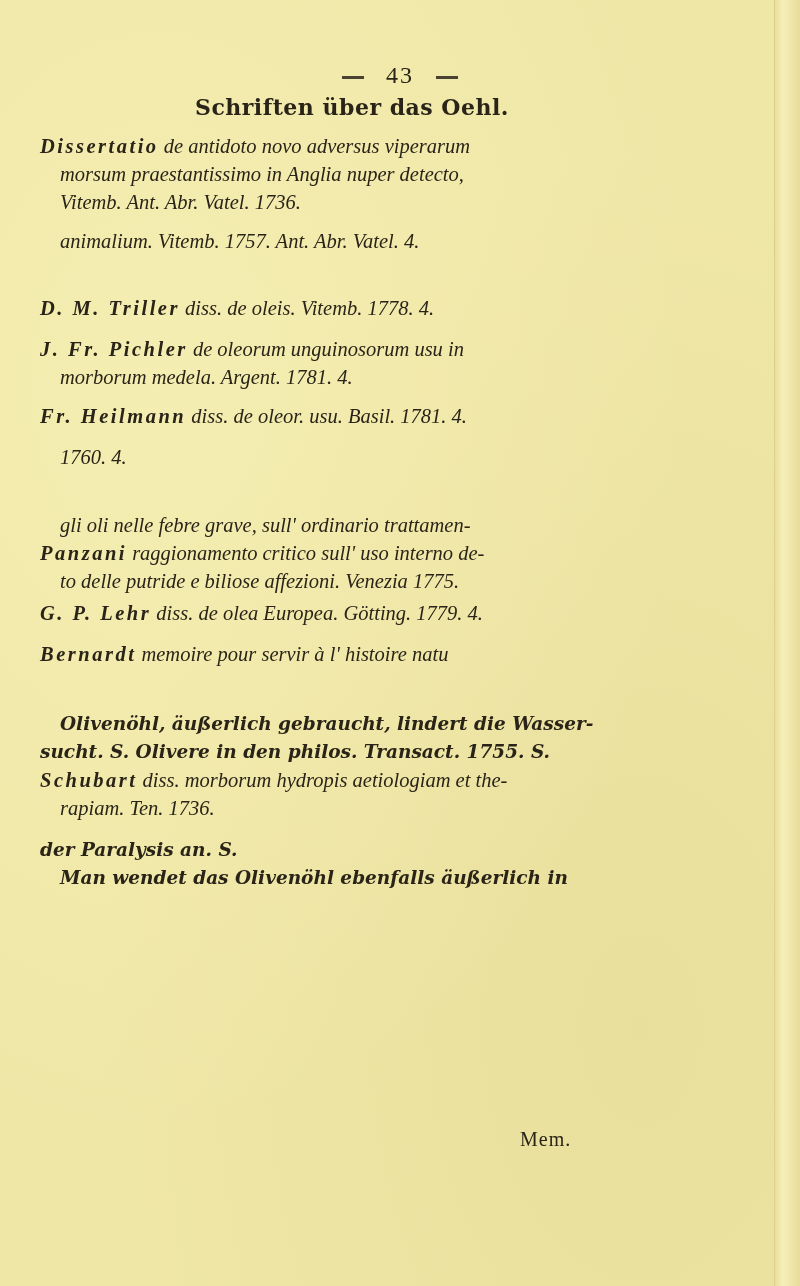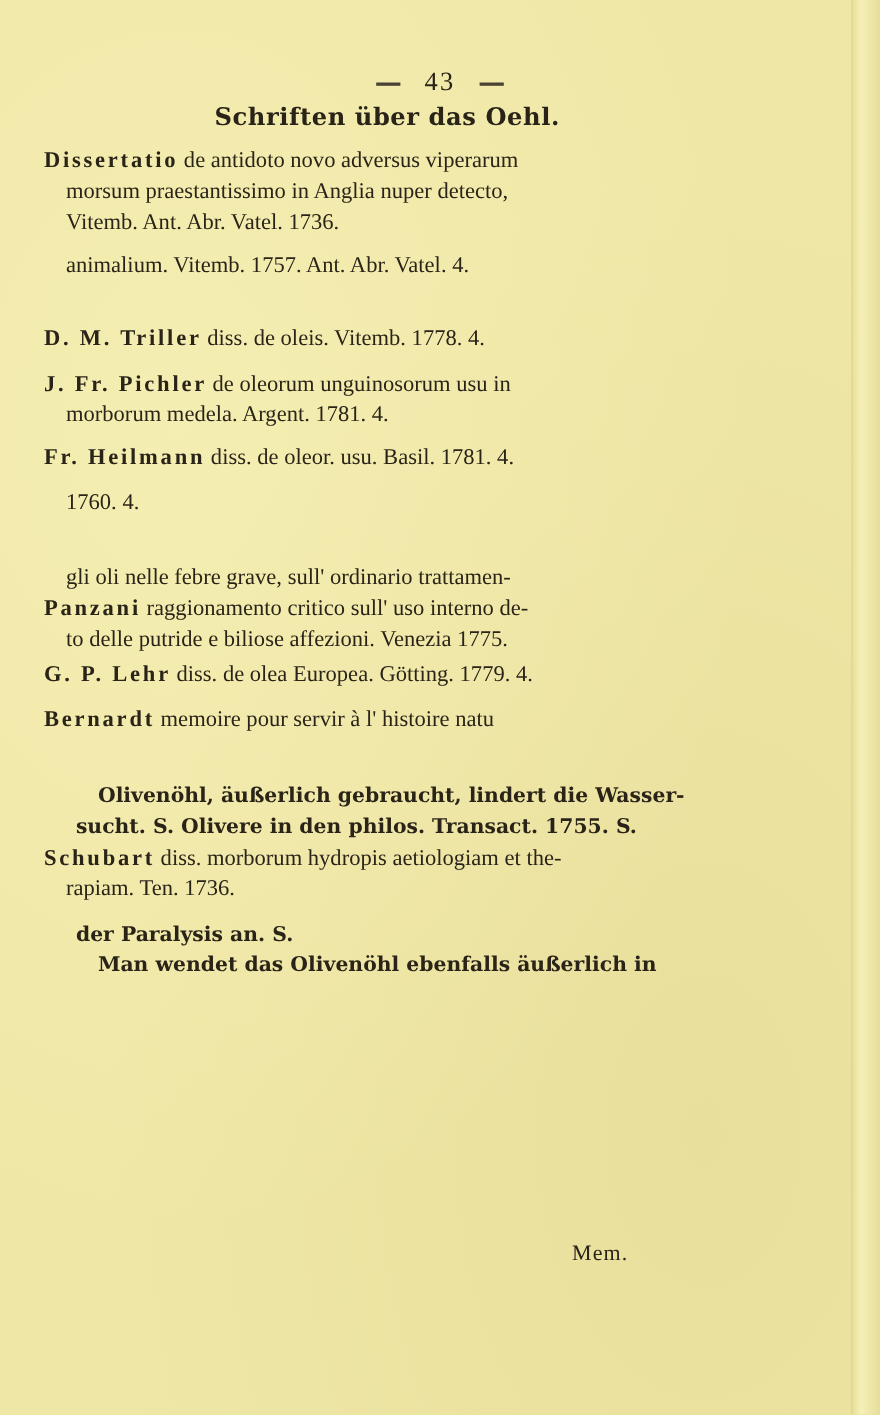--- a/index.html
+++ b/index.html
@@ -19,25 +19,25 @@
     }
     .page-number {
       position: absolute; top: 62px; left: 0; width: 800px; text-align: center;
       font-size: 24px; letter-spacing: 2px;
     }
     .page-number .dash { display: inline-block; width: 22px; height: 3px; background: #4a4233; vertical-align: middle; margin: 0 22px; }
     .heading {
       position: absolute; top: 94px; left: 0; width: 704px; text-align: center;
       font-size: 22px; font-family: "DejaVu Serif", serif; font-weight: bold; letter-spacing: 0.5px;
     }
-    .entry { position: absolute; left: 40px; width: 550px; font-size: 20.5px; line-height: 28px; }
+    .entry { position: absolute; left: 40px; width: 550px; font-size: 20.5px; line-height: 28px; font-style: italic; }
     .entry .line { white-space: nowrap; }
     .entry .indent { padding-left: 20px; }
     .spaced { letter-spacing: 2.5px; font-weight: bold; }
-    .fraktur { font-family: "DejaVu Serif", serif; font-weight: bold; font-size: 18.5px; margin-left: 29px; }
+    .fraktur { font-family: "DejaVu Serif", serif; font-weight: bold; font-size: 18.5px; }
     .catchword { position: absolute; left: 520px; top: 1128px; font-size: 20px; letter-spacing: 1px; }
   </style>
 </head>
 <body>
 
 <div class="fold"></div>
 
 <div class="page-number">
   <span class="dash"></span><span>43</span><span class="dash"></span>
 </div>

